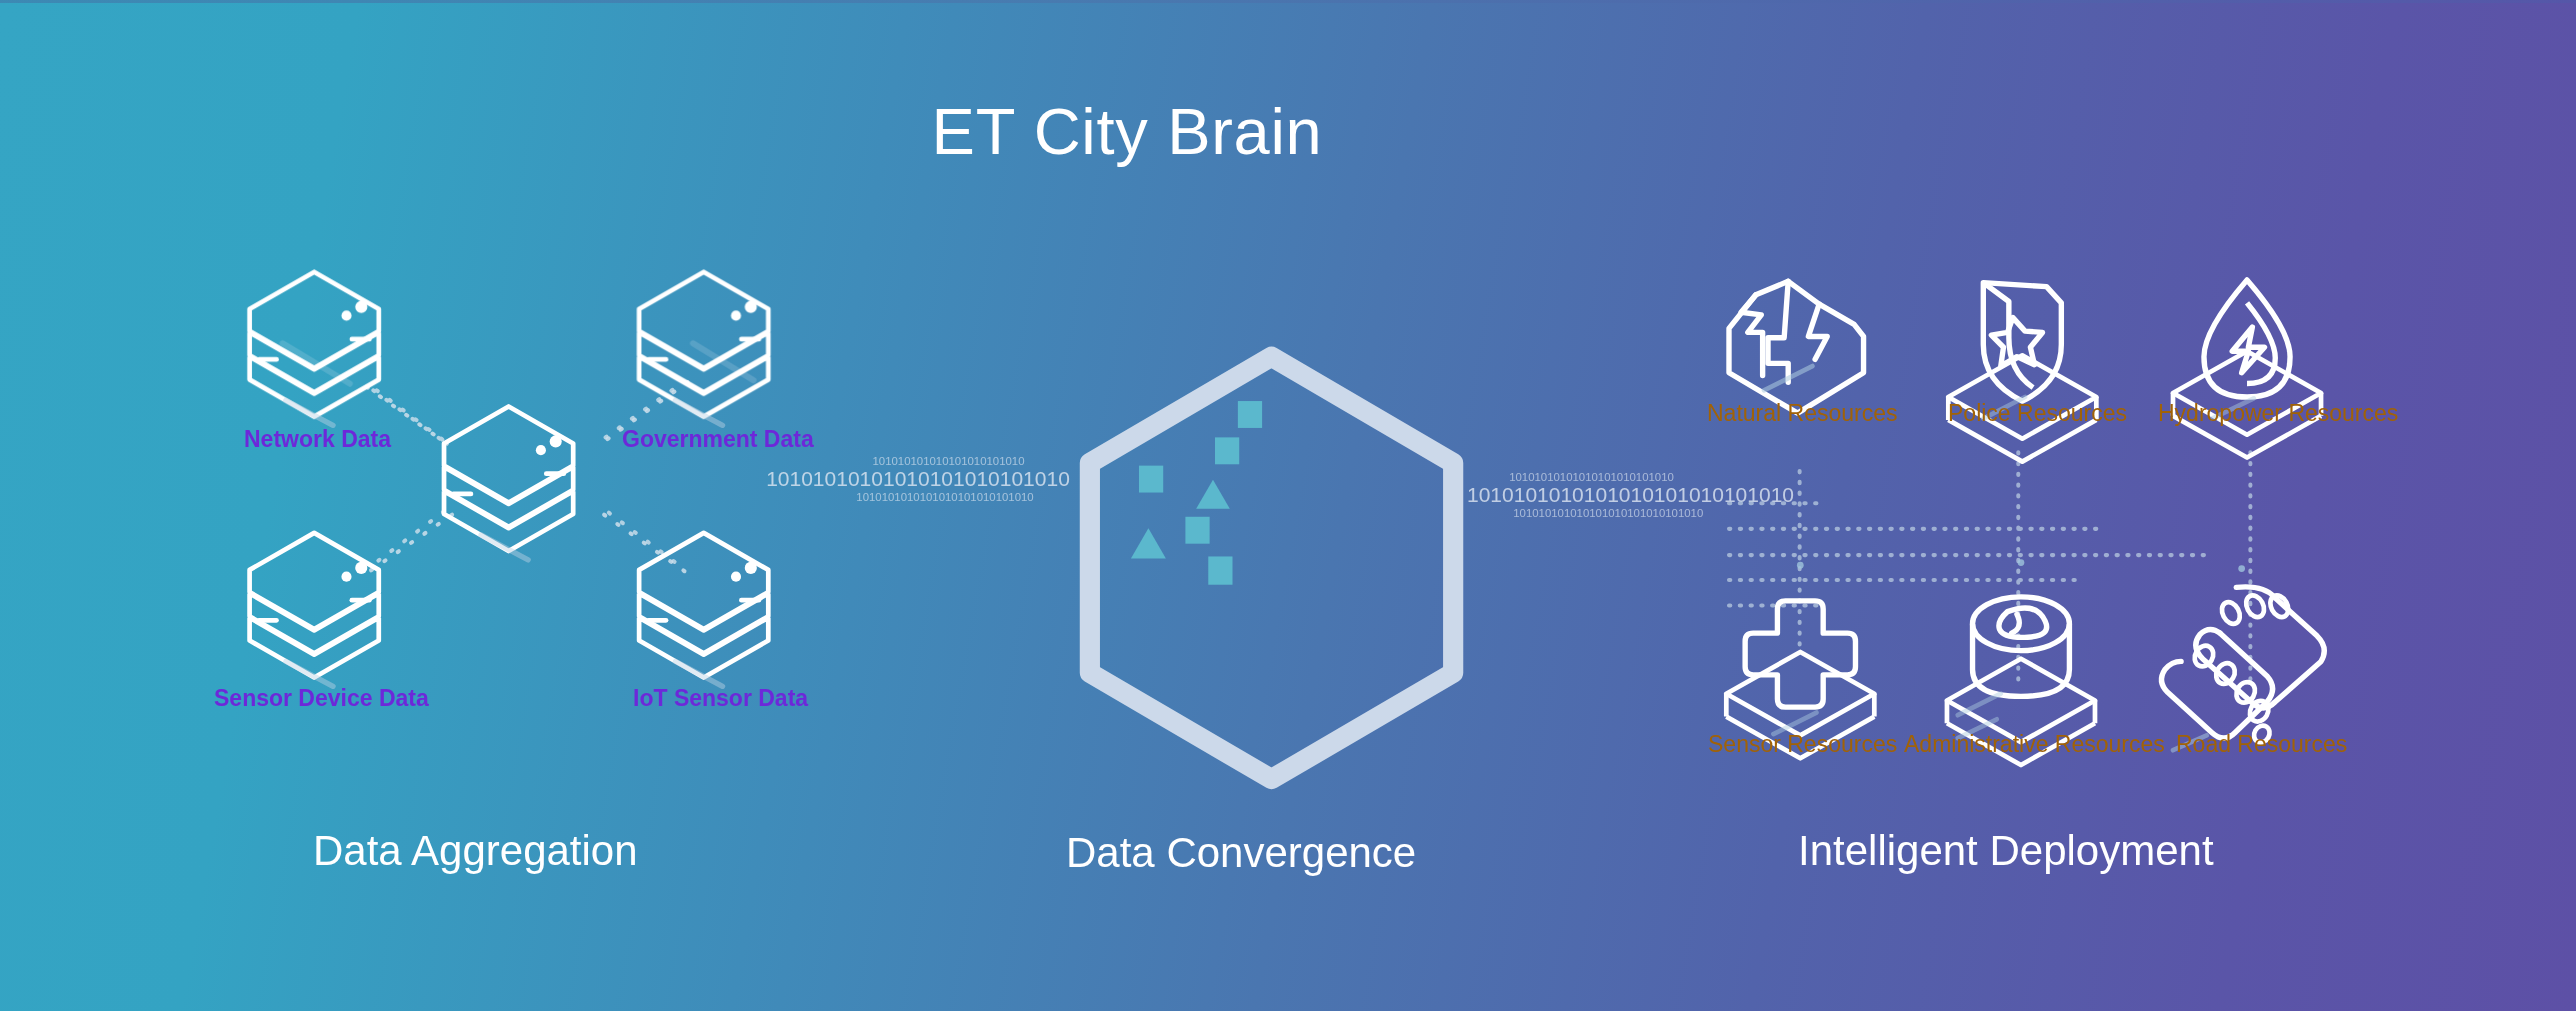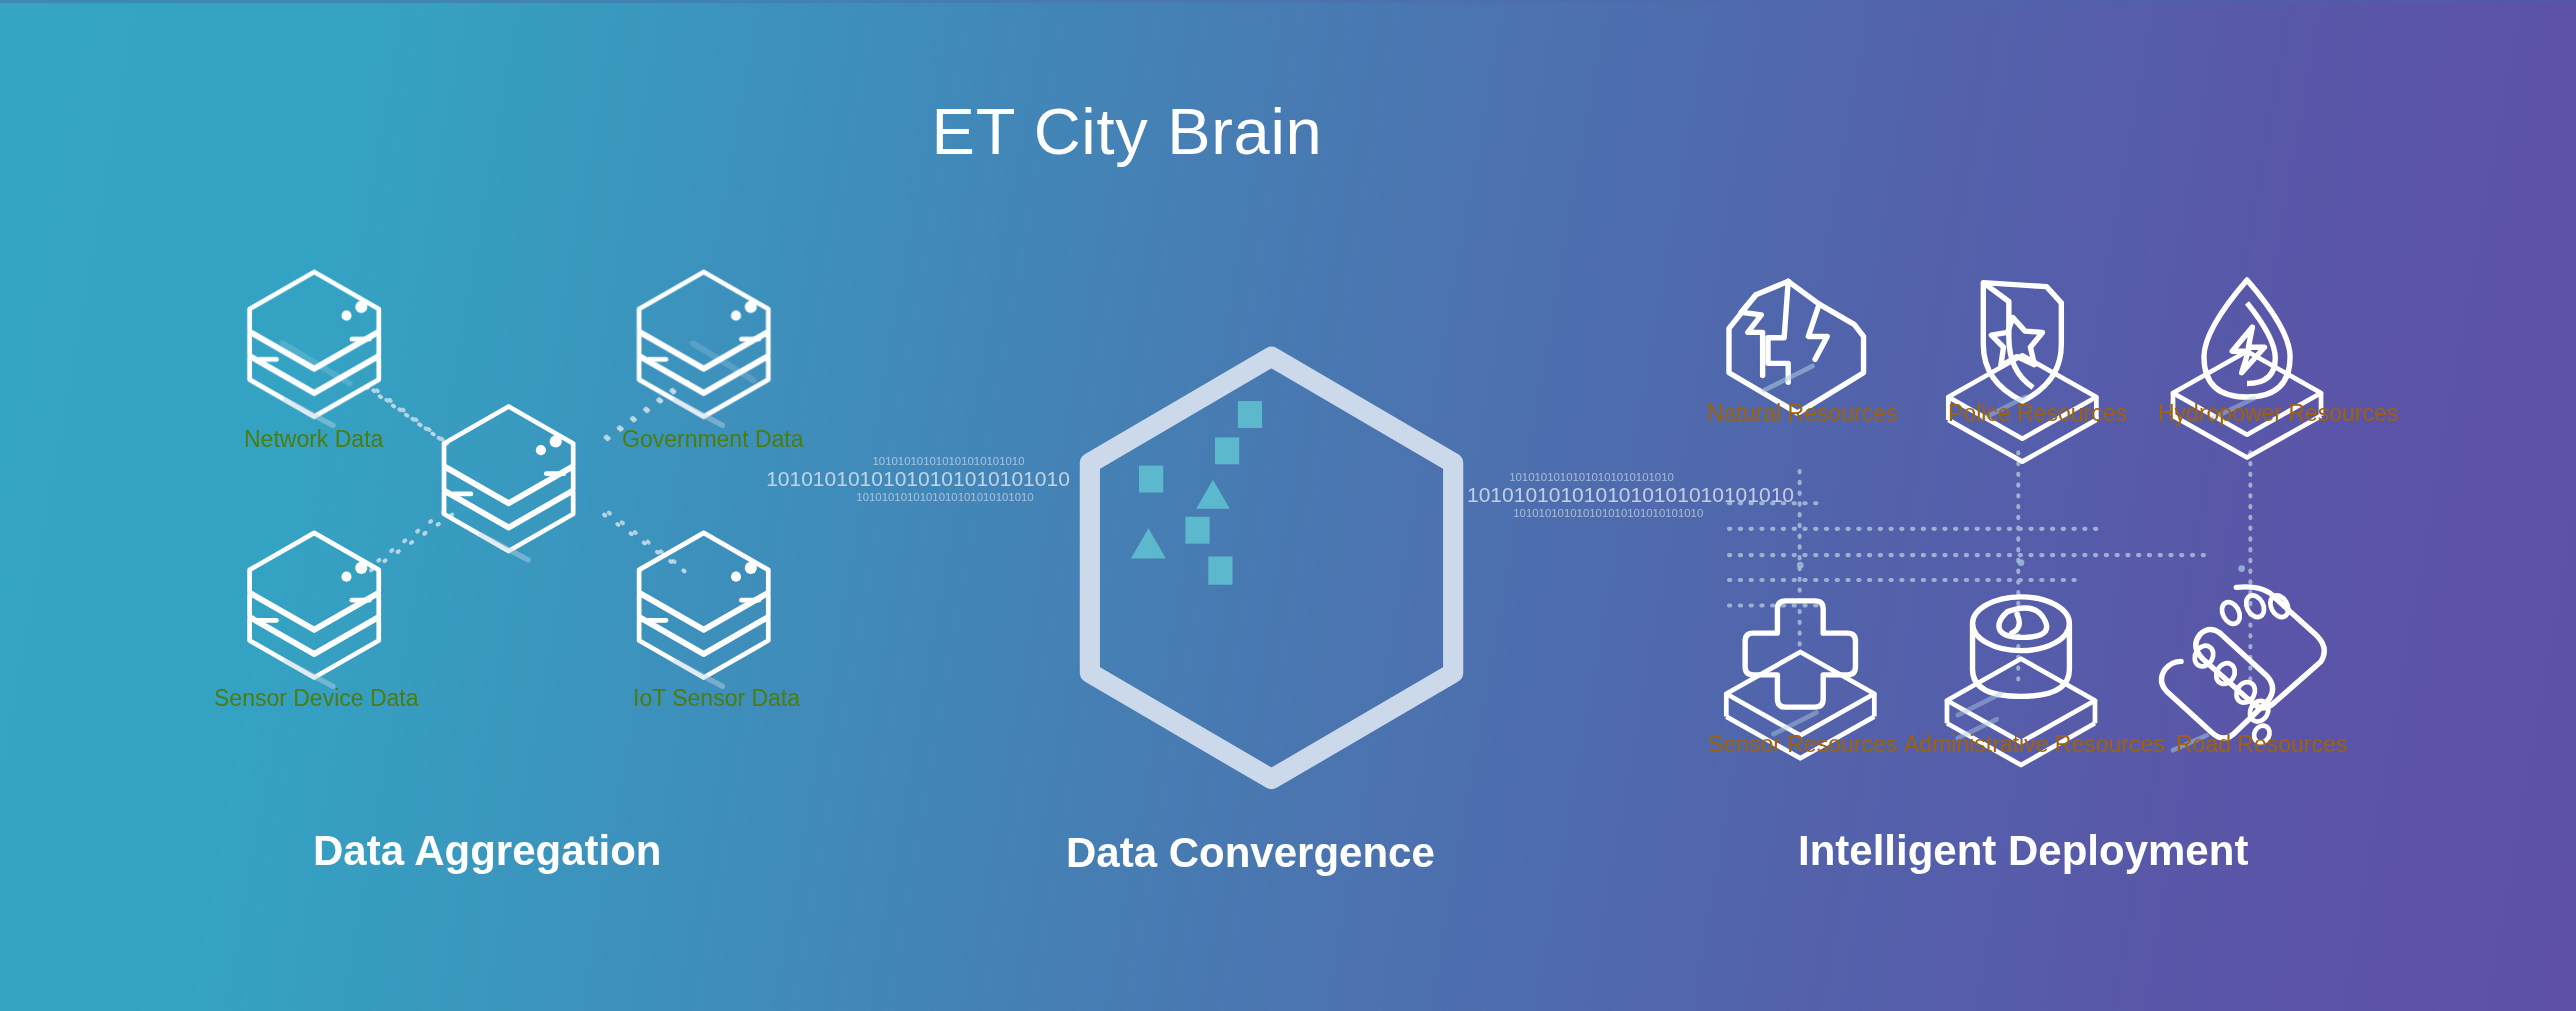--- a/index.html
+++ b/index.html
@@ -15,30 +15,30 @@
     background:linear-gradient(100deg,#3f80ae 0%,#4a77ad 40%,#5358a9 100%);opacity:.75;}
 
   
   .title{
     position:absolute;top:94px;left:0;width:2576px;text-align:center;
     font-size:65px;font-weight:400;letter-spacing:0.7px;color:#ffffff;
   }
   .title{ left:-161px; }
 
   
-  .caption{position:absolute;font-size:42px;font-weight:700;color:#fff;white-space:nowrap;}
+  .caption{position:absolute;font-size:42px;font-weight:400;color:#fff;white-space:nowrap;}
   #cap-agg{left:313px;top:827px;}
   #cap-con{left:1066px;top:829px;}
   #cap-dep{left:1766px;top:827px;margin-left:32px;}
 
   
   .layer{position:absolute;top:0;left:0;width:2576px;height:1012px;pointer-events:none;}
 
   
-  .nlabel{position:absolute;font-size:23px;color:#4d7c0f;white-space:nowrap;font-weight:400;}
+  .nlabel{position:absolute;font-size:23px;color:#6d28d9;white-space:nowrap;font-weight:700;}
   #lbl-net{left:244px;top:426px;}
   #lbl-gov{left:622px;top:426px;}
   #lbl-img{left:214px;top:685px;}
   #lbl-iot{left:633px;top:685px;}
 
   
   .rlabel{position:absolute;font-size:23px;color:#a16207;white-space:nowrap;font-weight:400;}
   #rl-nat{left:1707px;top:400px;}
   #rl-pol{left:1948px;top:400px;}
   #rl-hyd{left:2158px;top:400px;}

